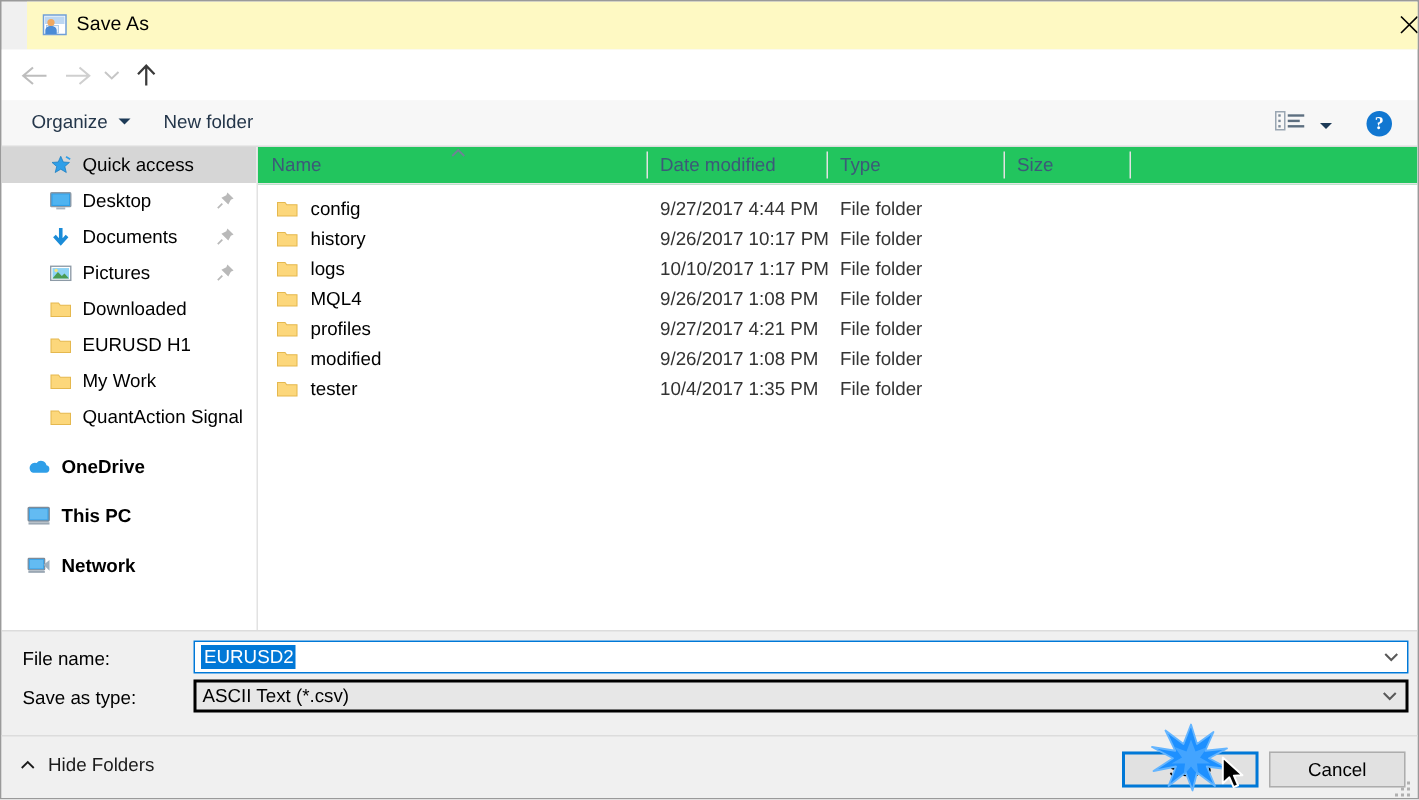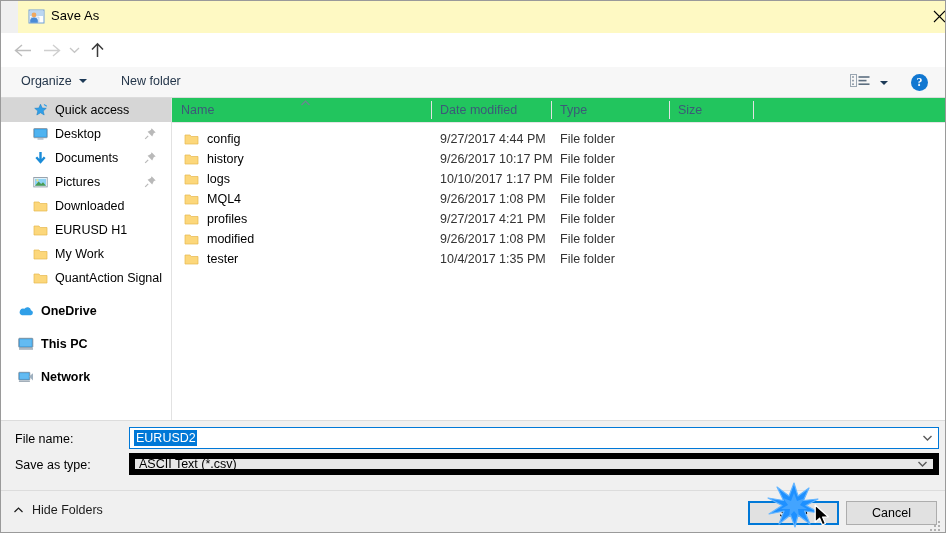--- a/index.html
+++ b/index.html
@@ -152,21 +152,21 @@
     position: absolute;
     top: 6px;
     font-size: 12.5px;
     color: #24364a;
     display: flex;
     align-items: center;
     gap: 7px;
     padding: 1px 4px;
   }
   .cmd-organize { left: 16px; }
-  .cmd-newfolder { left: 104px; margin-left: 12px; }
+  .cmd-newfolder { left: 104px; }
   .cmd-caret {
     width: 0; height: 0;
     border-left: 4px solid transparent;
     border-right: 4px solid transparent;
     border-top: 4px solid #1d3a57;
   }
   .view-opts {
     position: absolute;
     right: 57px; top: 6px;
     display: flex; align-items: center; gap: 10px;
@@ -310,21 +310,21 @@
     align-items: center;
   }
   .combo-filename {
     top: 426px;
     background: #ffffff;
     border: 1px solid #0078d7;
   }
   .combo-savetype {
     top: 452px;
     background: #e7e7e7;
-    border: 6px solid #000000;
+    border: 2px solid #000000;
   }
   .combo-value {
     font-size: 12.5px;
     color: #000;
     margin-left: 4px;
     white-space: nowrap;
   }
   .combo-value.selected-text {
     background: #0078d7;
     color: #ffffff;

